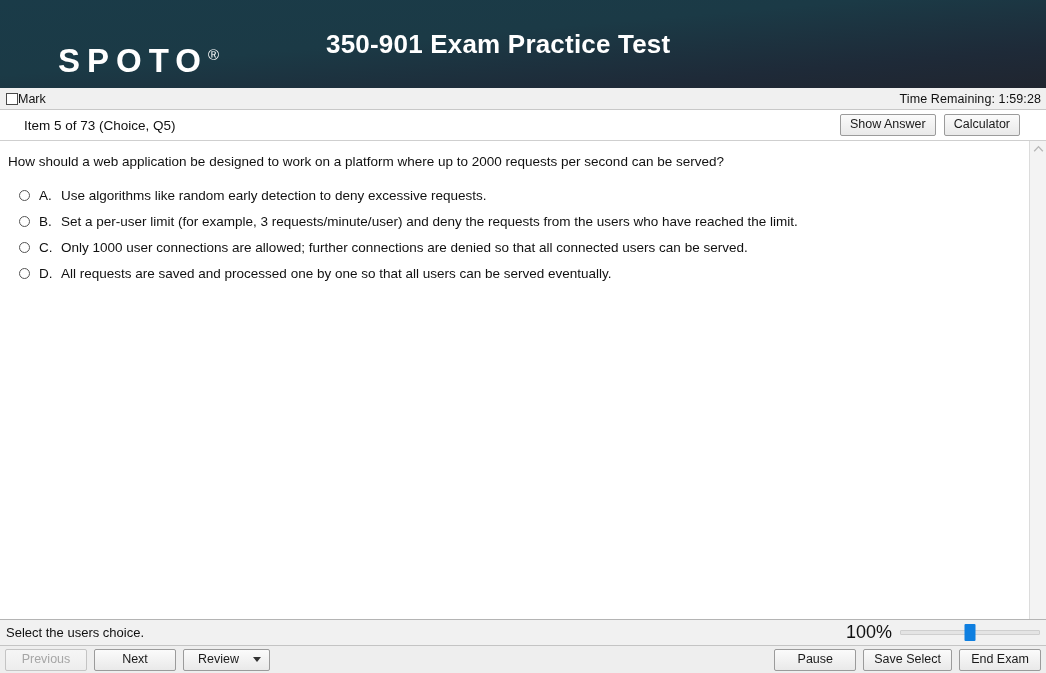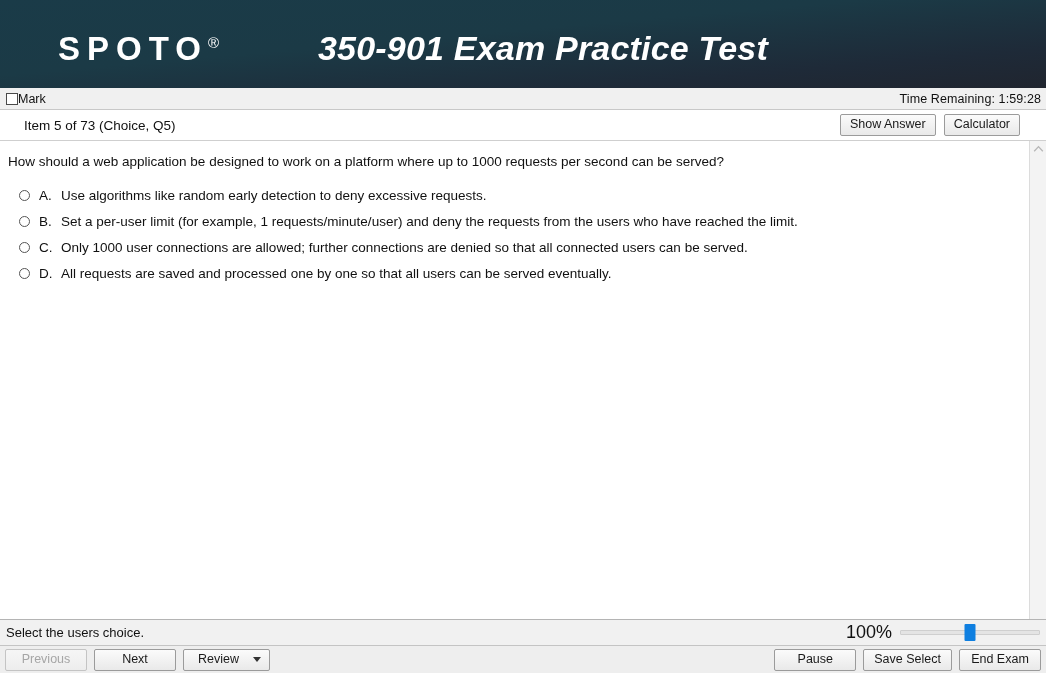--- a/index.html
+++ b/index.html
@@ -25,44 +25,43 @@
   .header {
     position: relative;
     height: 88px;
     flex: 0 0 88px;
     background: linear-gradient(175deg, #1a3b48 0%, #1b3a46 42%, #1e2a38 78%, #20252f 100%);
     overflow: hidden;
   }
   .logo {
     position: absolute;
     left: 58px;
-    top: 23px;
+    top: 35px;
     color: #ffffff;
     font-size: 33px;
     font-weight: bold;
     letter-spacing: 7px;
     line-height: 40px;
     white-space: nowrap;
   }
   .logo .reg {
     font-size: 15px;
     vertical-align: super;
     letter-spacing: 0;
     font-weight: normal;
   }
   .header-title {
     position: absolute;
-    left: 318px;
+    left: 326px;
     top: 29px;
     color: #ffffff;
-    font-size: 34px;
+    font-size: 26px;
     font-weight: bold;
     letter-spacing: 0.2px;
     white-space: nowrap;
-    font-style: italic;
   }
 
   
   .statusbar {
     flex: 0 0 22px;
     height: 22px;
     background: #f0f0f0;
     border-bottom: 1px solid #c8c8c8;
     display: flex;
     align-items: center;
@@ -259,33 +258,33 @@
   <div class="itembar">
     <div class="item-label">Item 5 of 73  (Choice, Q5)</div>
     <div class="itembar-buttons">
       <button class="btn">Show Answer</button>
       <button class="btn">Calculator</button>
     </div>
   </div>
 
   <div class="content-wrap">
     <div class="content">
-      <div class="question">How should a web application be designed to work on a platform where up to 1000 requests per second can be served?</div>
+      <div class="question">How should a web application be designed to work on a platform where up to 2000 requests per second can be served?</div>
       <div class="options">
 
         <label class="option">
           <span class="radio"></span>
           <span class="opt-letter">A.</span>
           <span class="opt-text">Use algorithms like random early detection to deny excessive requests.</span>
         </label>
 
         <label class="option">
           <span class="radio"></span>
           <span class="opt-letter">B.</span>
-          <span class="opt-text">Set a per-user limit (for example, 1 requests/minute/user) and deny the requests from the users who have reached the limit.</span>
+          <span class="opt-text">Set a per-user limit (for example, 3 requests/minute/user) and deny the requests from the users who have reached the limit.</span>
         </label>
 
         <label class="option">
           <span class="radio"></span>
           <span class="opt-letter">C.</span>
           <span class="opt-text">Only 1000 user connections are allowed; further connections are denied so that all connected users can be served.</span>
         </label>
 
         <label class="option">
           <span class="radio"></span>

